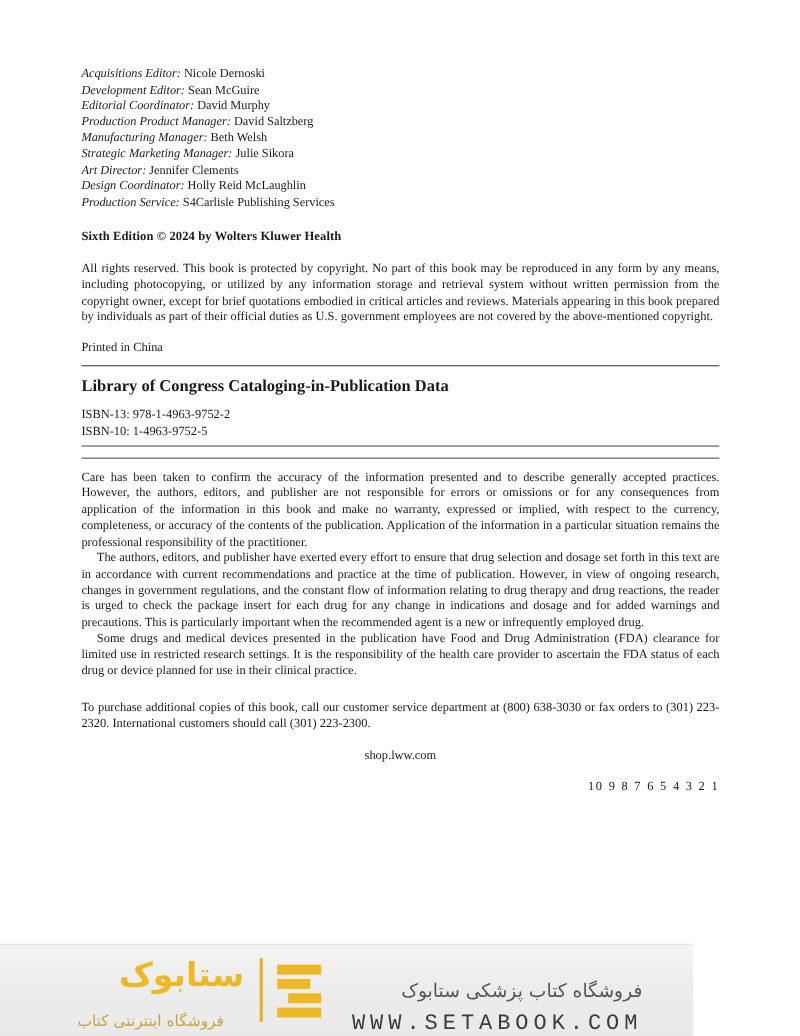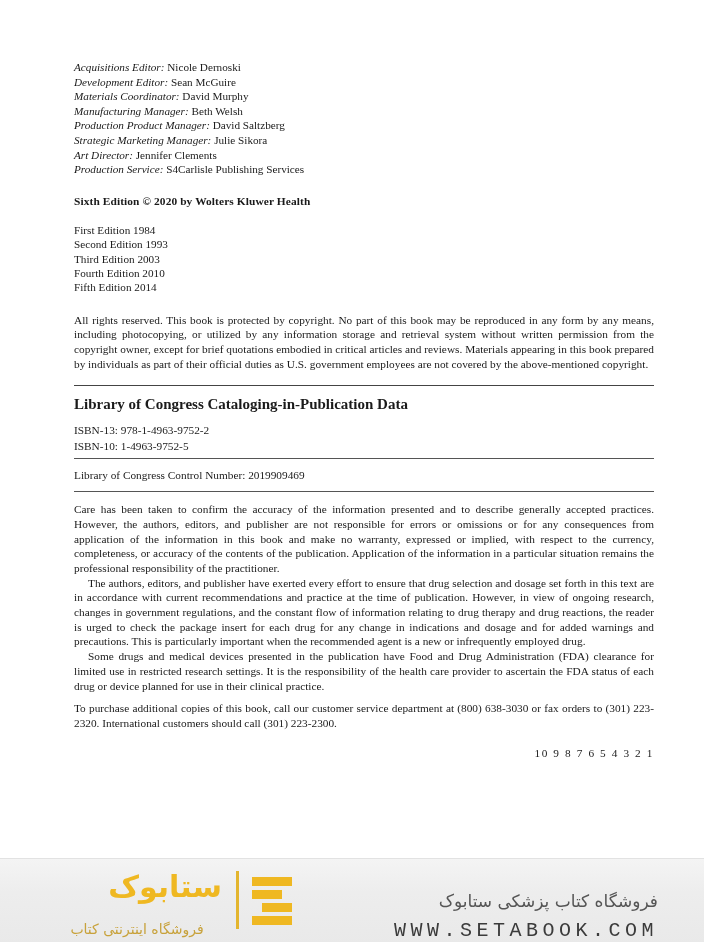--- a/index.html
+++ b/index.html
@@ -93,40 +93,40 @@
   .disclaimer p {
     margin: 0 0 0 0;
   }
   .disclaimer p + p {
     text-indent: 14px;
   }
   .contact {
     font-size: 11.3px;
     line-height: 14.7px;
     text-align: justify;
-    margin-top: 8px;
+    margin-top: 18px;
   }
   .contact p { margin: 0 0 13px 0; }
   .shop {
     text-align: center;
     font-size: 11.3px;
     margin-top: 16px;
   }
   .printnum {
     text-align: right;
     font-size: 11.3px;
     letter-spacing: 1.6px;
     margin-top: 16px;
   }
   
   .footer {
     position: absolute;
     left: 0;
     top: 858px;
-    width: 704px;
+    width: 630px;
     height: 84px;
     background: linear-gradient(180deg, #f4f4f4 0%, #ededed 40%, #e9e9e9 100%);
     border-top: 1px solid #e2e2e2;
   }
   .footer-inner {
     position: relative;
     width: 100%;
     height: 100%;
   }
   .logo-wrap {
@@ -203,66 +203,61 @@
 </style>
 </head>
 <body>
 
 <div class="page">
   <div class="content">
 
     <div class="credits">
       <div class="line"><span class="role">Acquisitions Editor:</span> <span>Nicole Dernoski</span></div>
       <div class="line"><span class="role">Development Editor:</span> <span>Sean McGuire</span></div>
-      <div class="line"><span class="role">Materials Coordinator:</span> <span>David Murphy</span></div>
+      <div class="line"><span class="role">Editorial Coordinator:</span> <span>David Murphy</span></div>
+      <div class="line"><span class="role">Production Product Manager:</span> <span>David Saltzberg</span></div>
       <div class="line"><span class="role">Manufacturing Manager:</span> <span>Beth Welsh</span></div>
-      <div class="line"><span class="role">Production Product Manager:</span> <span>David Saltzberg</span></div>
       <div class="line"><span class="role">Strategic Marketing Manager:</span> <span>Julie Sikora</span></div>
       <div class="line"><span class="role">Art Director:</span> <span>Jennifer Clements</span></div>
+      <div class="line"><span class="role">Design Coordinator:</span> <span>Holly Reid McLaughlin</span></div>
       <div class="line"><span class="role">Production Service:</span> <span>S4Carlisle Publishing Services</span></div>
     </div>
 
-    <div class="edition-line">Sixth Edition © 2020 by Wolters Kluwer Health</div>
-
-    <div class="editions">
-      <div>First Edition 1984</div>
-      <div>Second Edition 1993</div>
-      <div>Third Edition 2003</div>
-      <div>Fourth Edition 2010</div>
-      <div>Fifth Edition 2014</div>
-    </div>
+    <div class="edition-line">Sixth Edition © 2024 by Wolters Kluwer Health</div>
+
 
     <div class="para">All rights reserved. This book is protected by copyright. No part of this book may be reproduced in any form by any means, including photocopying, or utilized by any information storage and retrieval system without written permission from the copyright owner, except for brief quotations embodied in critical articles and reviews. Materials appearing in this book prepared by individuals as part of their official duties as U.S. government employees are not covered by the above-mentioned copyright.</div>
 
+    <div class="printed">Printed in China</div>
 
     <hr class="rule">
 
     <div class="loc-head">Library of Congress Cataloging-in-Publication Data</div>
 
     <div class="isbn">
       <div>ISBN-13: 978-1-4963-9752-2</div>
       <div>ISBN-10: 1-4963-9752-5</div>
     </div>
 
     <hr class="rule thin">
 
-    <div class="loc-control">Library of Congress Control Number: 2019909469</div>
 
     <hr class="rule thin">
 
     <div class="disclaimer">
       <p>Care has been taken to confirm the accuracy of the information presented and to describe generally accepted practices. However, the authors, editors, and publisher are not responsible for errors or omissions or for any consequences from application of the information in this book and make no warranty, expressed or implied, with respect to the currency, completeness, or accuracy of the contents of the publication. Application of the information in a particular situation remains the professional responsibility of the practitioner.</p>
       <p>The authors, editors, and publisher have exerted every effort to ensure that drug selection and dosage set forth in this text are in accordance with current recommendations and practice at the time of publication. However, in view of ongoing research, changes in government regulations, and the constant flow of information relating to drug therapy and drug reactions, the reader is urged to check the package insert for each drug for any change in indications and dosage and for added warnings and precautions. This is particularly important when the recommended agent is a new or infrequently employed drug.</p>
       <p>Some drugs and medical devices presented in the publication have Food and Drug Administration (FDA) clearance for limited use in restricted research settings. It is the responsibility of the health care provider to ascertain the FDA status of each drug or device planned for use in their clinical practice.</p>
     </div>
 
     <div class="contact">
       <p>To purchase additional copies of this book, call our customer service department at (800) 638-3030 or fax orders to (301) 223-2320. International customers should call (301) 223-2300.</p>
     </div>
 
+    <div class="shop">shop.lww.com</div>
 
     <div class="printnum">10 9 8 7 6 5 4 3 2 1</div>
 
   </div>
 </div>
 
 <div class="footer">
   <div class="footer-inner">
     <div class="logo-wrap">
       <div class="logo-fa">ستابوک</div>

